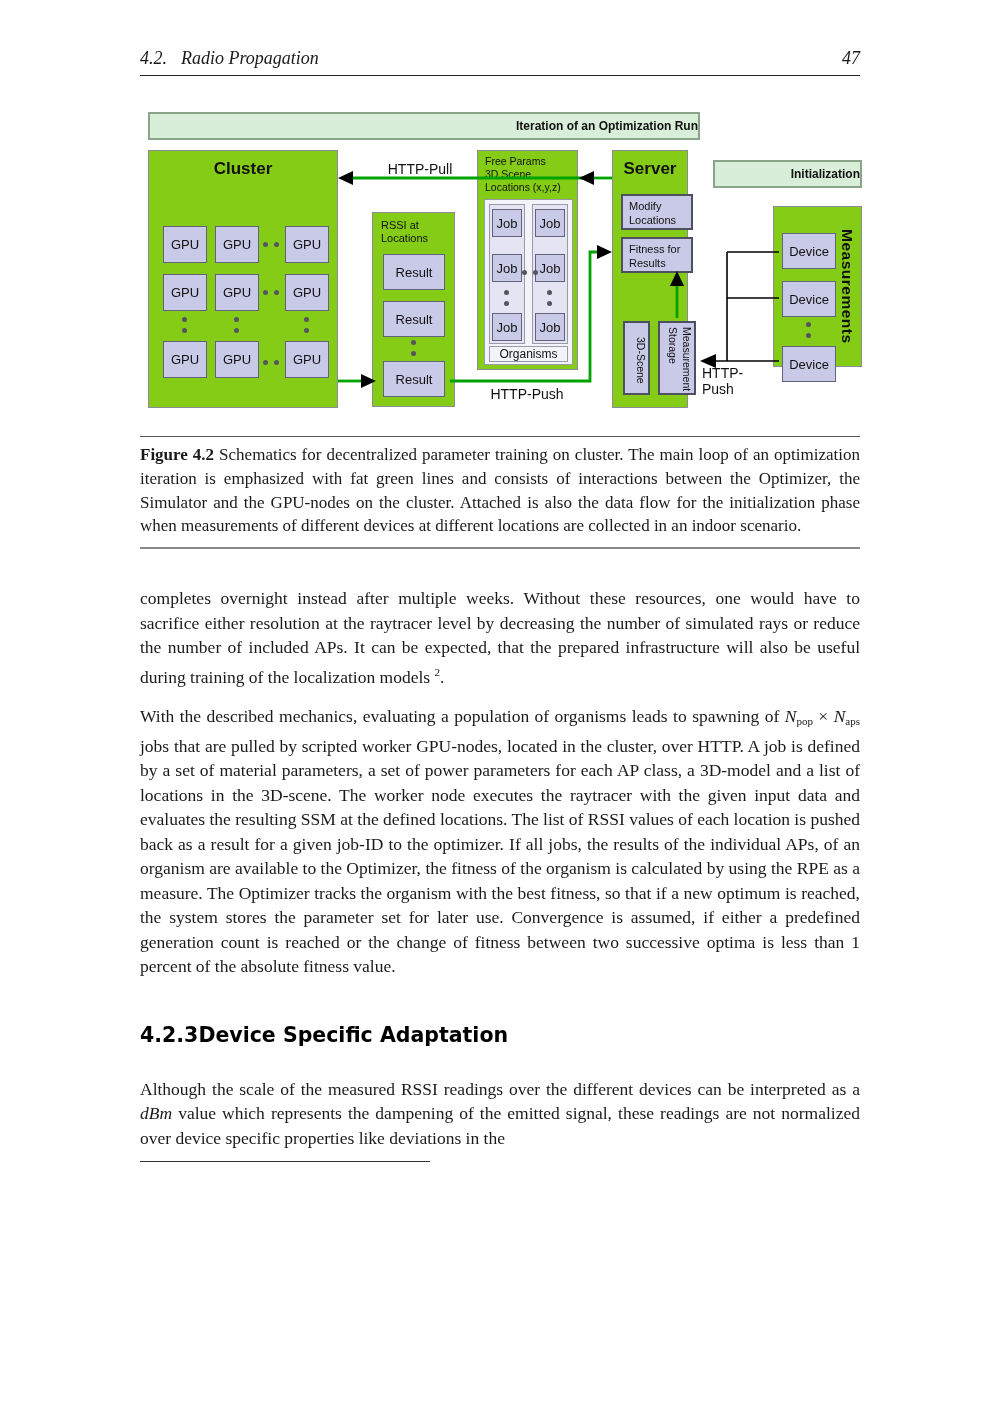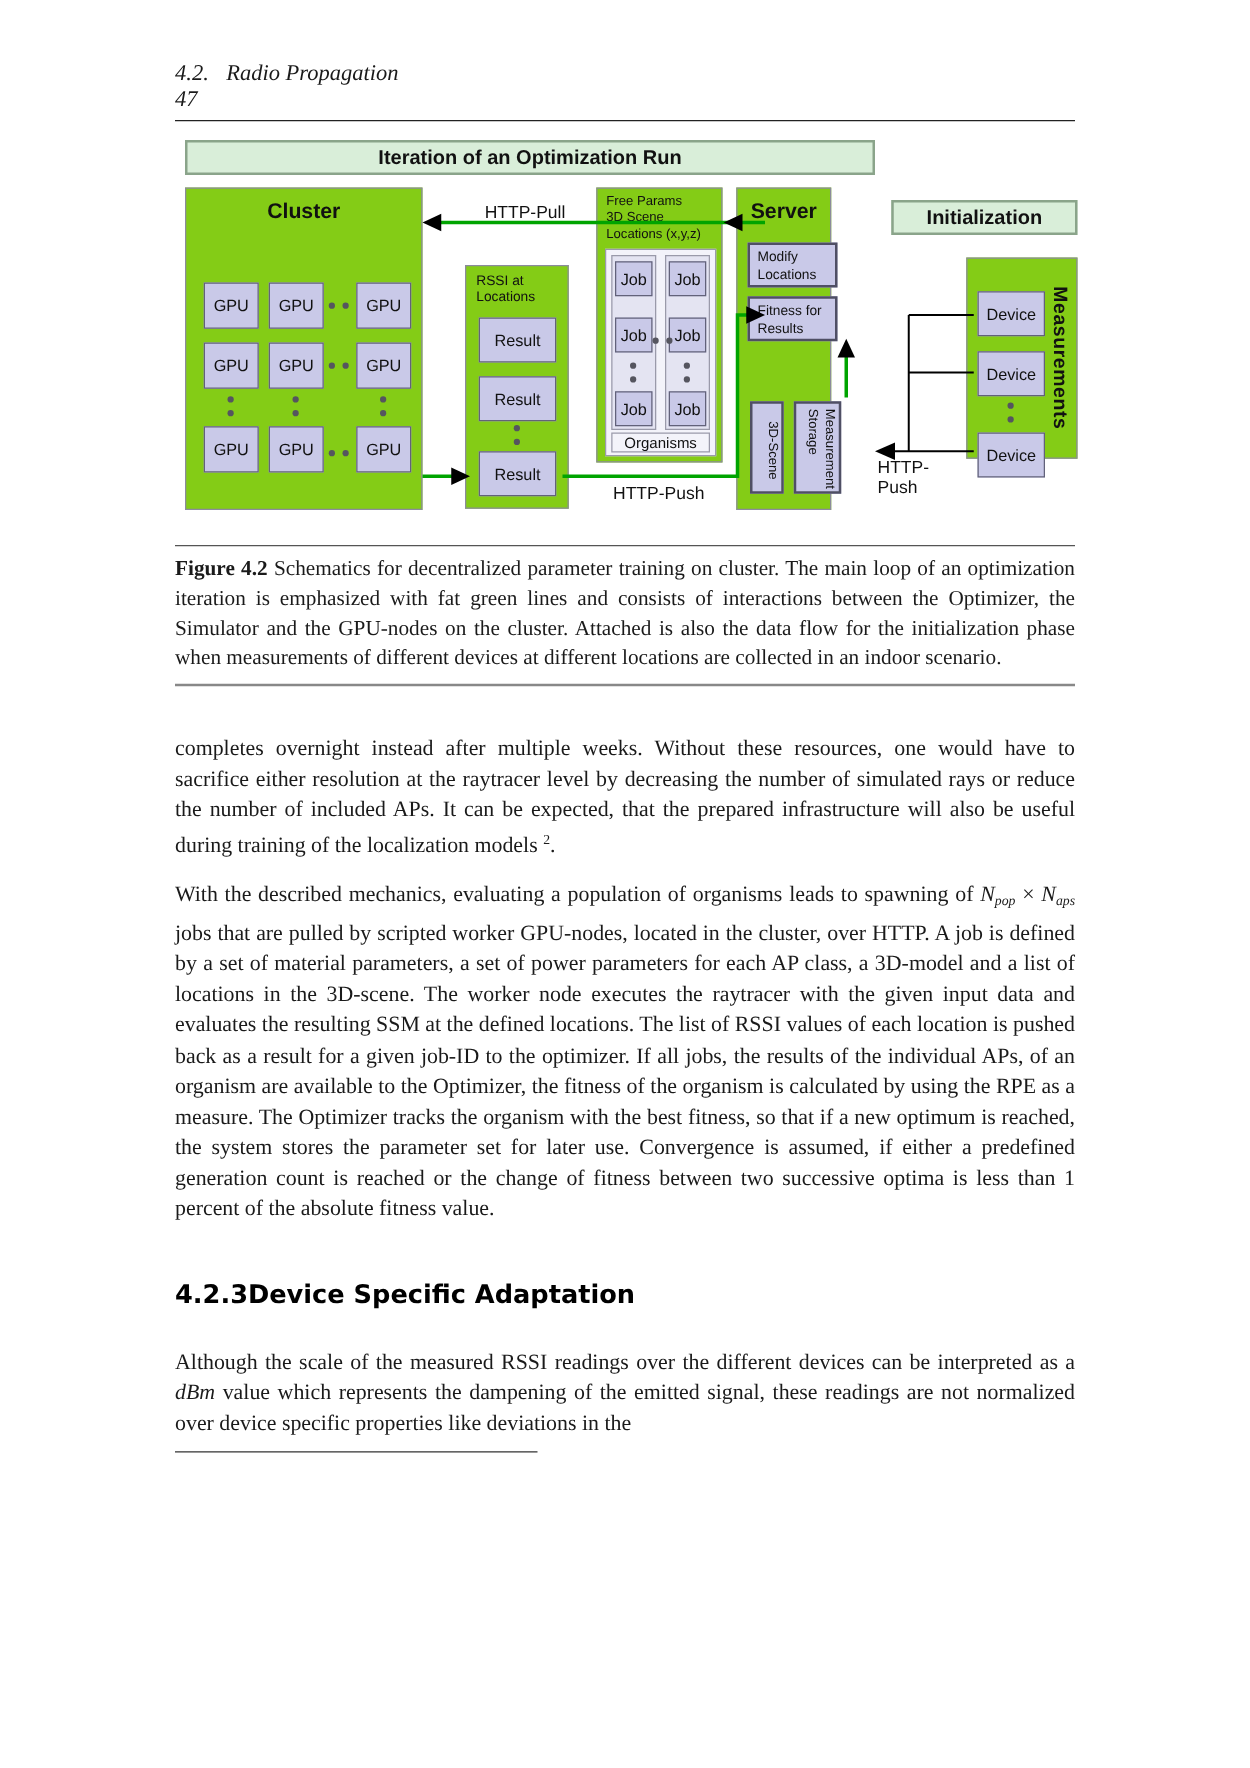--- a/index.html
+++ b/index.html
@@ -1,29 +1,29 @@
 <!DOCTYPE html>
 <html><head>
 <meta charset="utf-8">
 <style>
   html,body{margin:0;padding:0;background:#ffffff;}
   .page{position:relative;width:1000px;height:1414px;background:#ffffff;overflow:hidden;
         font-family:"Liberation Serif",serif;color:#1a1a1a;}
   
   .runhead{position:absolute;left:140px;top:48px;width:720px;}
   .runhead .rh-line{display:flex;justify-content:space-between;align-items:baseline;
-        font-style:italic;font-size:18px;flex-direction:column;}
+        font-style:italic;font-size:18px;}
   .rh-num{margin-right:14px;}
   .runhead .rh-rule{border-top:1.2px solid #222;margin-top:6px;}
 
   
   .fig{position:absolute;left:0;top:0;width:1000px;height:435px;
        font-family:"Liberation Sans","DejaVu Sans",sans-serif;}
   .greenhdr{position:absolute;background:#d9eed9;border:2px solid #8aa48a;
-       box-sizing:border-box;text-align:center;font-weight:700;font-size:16px;color:#111;}
+       box-sizing:border-box;text-align:right;font-weight:700;font-size:12px;color:#111;}
   .panel{position:absolute;background:#84cc16;border:1.6px solid #8b8b9c;box-sizing:border-box;}
   .panel-title{font-weight:600;font-size:17px;text-align:center;margin-top:8px;color:#111;}
   .node{position:absolute;background:#c9c9e8;border:1.8px solid #62627a;box-sizing:border-box;
        display:flex;align-items:center;justify-content:center;font-size:13px;color:#111;}
   .srvnode{position:absolute;background:#c9c9e8;border:2px solid #4f4f64;box-sizing:border-box;
        font-size:11px;line-height:13.5px;color:#111;padding:4px 0 0 6px;}
   .vertnode{position:absolute;background:#c9c9e8;border:2px solid #4f4f64;box-sizing:border-box;
        writing-mode:vertical-rl;font-size:10.5px;line-height:14px;color:#111;
        padding:4px 0 0 0;text-align:left;display:flex;justify-content:center;}
   .smalltxt{position:absolute;font-size:10.5px;line-height:13px;color:#111;}
@@ -42,21 +42,21 @@
   
   .content{position:absolute;left:140px;top:436px;width:720px;}
   .caption{border-top:1.5px solid #555;border-bottom:2px solid #888;
        padding:6px 0 9px 0;font-size:17px;line-height:23.8px;text-align:justify;}
   .caption b{font-weight:700;}
   .para{font-size:17.5px;line-height:24.5px;text-align:justify;margin:0;}
   .p1{margin-top:37px;}
   .p2{margin-top:15px;}
   .p3{margin-top:0;}
   .mi{font-style:italic;}
-  .msub{font-style:italic;font-size:11px;vertical-align:-3px;}
+  .msub{font-size:11px;vertical-align:-3px;}
   sup.bsup{font-size:11px;}
   .secthead{font-family:"DejaVu Sans","Liberation Sans",sans-serif;font-weight:700;
        font-size:20.5px;margin:44px 0 30px 0;color:#000;}
   .secthead .st-num{}
   .footnote-rule{border-top:1.2px solid #333;width:290px;margin-top:11px;}
   .footnote{font-size:15px;line-height:19.5px;text-align:justify;word-spacing:2px;
        margin-top:4px;text-indent:16px;}
   .footnote sup{font-size:10px;font-weight:700;}
 </style>
 </head>
@@ -156,21 +156,21 @@
             </div>
         </div>
         <div class="hdots" style="left:37px;top:70px;">
             <i class="dot"></i>
             <i class="dot"></i>
           </div>
         <div class="strip" style="left:4px;top:146px;width:79px;height:16px;">Organisms</div>
       </div>
     </div>
 
-    <div class="panel" style="left:589px;top:150px;width:76px;height:258px;">
+    <div class="panel" style="left:612px;top:150px;width:76px;height:258px;">
       <div class="panel-title">Server</div>
       <div class="srvnode" style="left:8px;top:43px;width:72px;height:36px;">Modify Locations</div>
       <div class="srvnode" style="left:8px;top:86px;width:72px;height:36px;">Fitness for Results</div>
       <div class="vertnode" style="left:10px;top:170px;width:27px;height:74px;">3D-Scene</div>
       <div class="vertnode" style="left:45px;top:170px;width:38px;height:74px;">Measurement Storage</div>
     </div>
 
     <div class="panel" style="left:773px;top:206px;width:89px;height:161px;">
       <div class="node" style="left:8px;top:26px;width:54px;height:36px;">Device</div>
       <div class="node" style="left:8px;top:74px;width:54px;height:36px;">Device</div>

